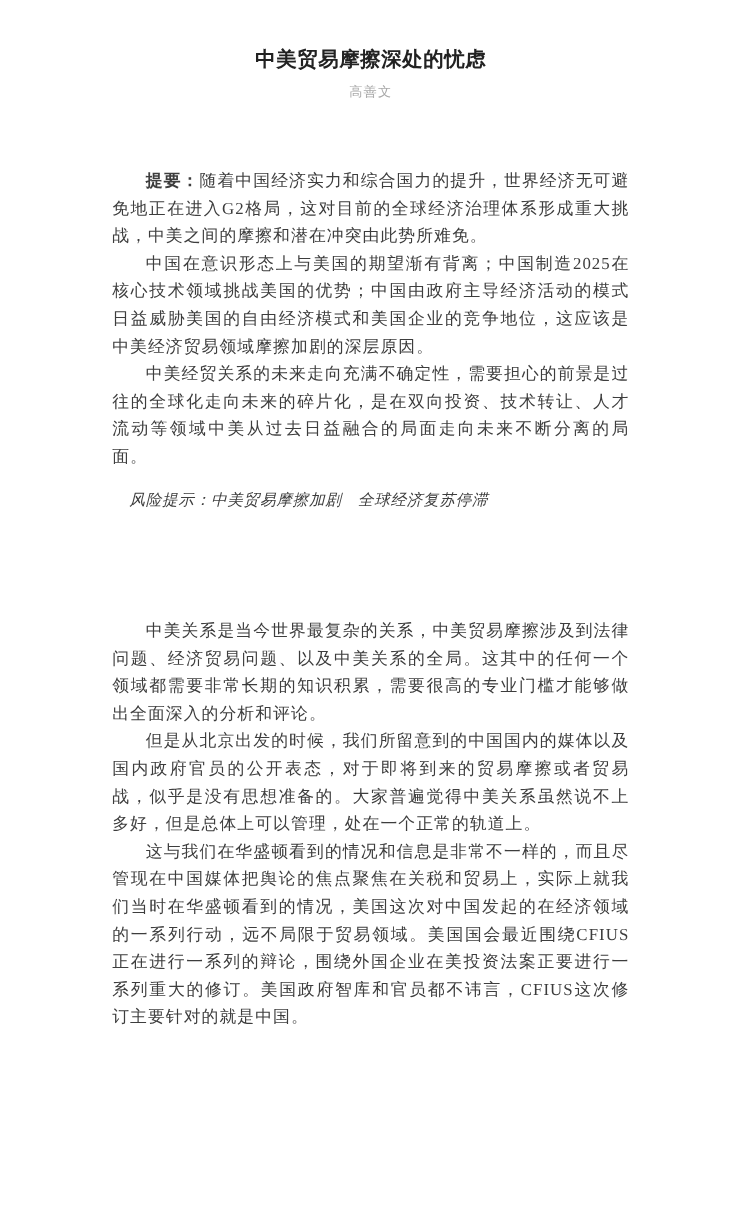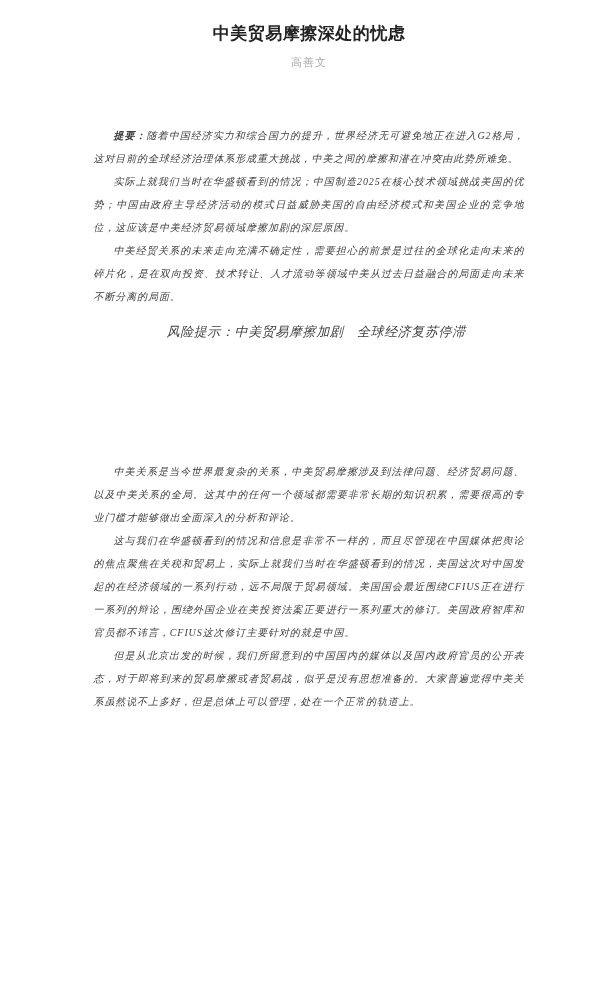--- a/index.html
+++ b/index.html
@@ -8,21 +8,21 @@
     --author-color: #a9a9a9;
     --bg-color: #ffffff;
   }
   * { box-sizing: border-box; }
   html, body { margin: 0; padding: 0; background: #ffffff; }
   .page {
     width: 505px;
     height: 1008px;
     margin: 0 auto;
     background: var(--bg-color);
-    padding: 20px 34px 0 40px;
+    padding: 36px 34px 0 40px;
     overflow: hidden;
     font-family: "Liberation Serif", "DejaVu Serif", serif;
     color: var(--text-color);
   }
   .title {
     margin: 0;
     text-align: center;
     font-size: 17px;
     line-height: 28px;
     font-weight: bold;
@@ -30,60 +30,58 @@
     letter-spacing: 0.5px;
     font-family: "Liberation Sans", "DejaVu Sans", sans-serif;
   }
   .author {
     margin-top: 6px;
     text-align: center;
     font-size: 11px;
     line-height: 16px;
     color: var(--author-color);
     letter-spacing: 1px;
-    font-family: Liberation Sans, sans-serif;
+    font-family: Liberation Mono, monospace;
   }
   .abstract { margin-top: 54px; }
-  .body-text { margin-top: 118px; }
+  .body-text { margin-top: 88px; }
   .para {
     margin: 0;
-    font-size: 10px;
+    font-size: 14px;
     line-height: 23px;
     letter-spacing: 0.9px;
     text-align: justify;
     text-justify: inter-character;
     text-indent: 2em;
-    font-style: italic;
   }
   .para strong { font-weight: bold; }
   .risk-note {
     margin: 14px 0 0 0;
     font-style: italic;
     font-size: 13px;
     line-height: 20px;
     letter-spacing: 0.6px;
     text-indent: 1.1em;
-    text-align: center;
   }
 </style>
 </head>
 <body>
 
 <div class="page">
 
   <h1 class="title">中美贸易摩擦深处的忧虑</h1>
 
   <div class="author">高善文</div>
 
   <section class="abstract">
     <p class="para"><strong>提要：</strong><span>随着中国经济实力和综合国力的提升，世界经济无可避免地正在进入G2格局，这对目前的全球经济治理体系形成重大挑战，中美之间的摩擦和潜在冲突由此势所难免。</span></p>
-    <p class="para">实际上就我们当时在华盛顿看到的情况；中国制造2025在核心技术领域挑战美国的优势；中国由政府主导经济活动的模式日益威胁美国的自由经济模式和美国企业的竞争地位，这应该是中美经济贸易领域摩擦加剧的深层原因。</p>
+    <p class="para">中国在意识形态上与美国的期望渐有背离；中国制造2025在核心技术领域挑战美国的优势；中国由政府主导经济活动的模式日益威胁美国的自由经济模式和美国企业的竞争地位，这应该是中美经济贸易领域摩擦加剧的深层原因。</p>
     <p class="para">中美经贸关系的未来走向充满不确定性，需要担心的前景是过往的全球化走向未来的碎片化，是在双向投资、技术转让、人才流动等领域中美从过去日益融合的局面走向未来不断分离的局面。</p>
     <p class="risk-note">风险提示：中美贸易摩擦加剧　全球经济复苏停滞</p>
   </section>
 
   <section class="body-text">
     <p class="para">中美关系是当今世界最复杂的关系，中美贸易摩擦涉及到法律问题、经济贸易问题、以及中美关系的全局。这其中的任何一个领域都需要非常长期的知识积累，需要很高的专业门槛才能够做出全面深入的分析和评论。</p>
+    <p class="para">但是从北京出发的时候，我们所留意到的中国国内的媒体以及国内政府官员的公开表态，对于即将到来的贸易摩擦或者贸易战，似乎是没有思想准备的。大家普遍觉得中美关系虽然说不上多好，但是总体上可以管理，处在一个正常的轨道上。</p>
     <p class="para">这与我们在华盛顿看到的情况和信息是非常不一样的，而且尽管现在中国媒体把舆论的焦点聚焦在关税和贸易上，实际上就我们当时在华盛顿看到的情况，美国这次对中国发起的在经济领域的一系列行动，远不局限于贸易领域。美国国会最近围绕CFIUS正在进行一系列的辩论，围绕外国企业在美投资法案正要进行一系列重大的修订。美国政府智库和官员都不讳言，CFIUS这次修订主要针对的就是中国。</p>
-    <p class="para">但是从北京出发的时候，我们所留意到的中国国内的媒体以及国内政府官员的公开表态，对于即将到来的贸易摩擦或者贸易战，似乎是没有思想准备的。大家普遍觉得中美关系虽然说不上多好，但是总体上可以管理，处在一个正常的轨道上。</p>
   </section>
 
 </div>
 
 </body></html>

